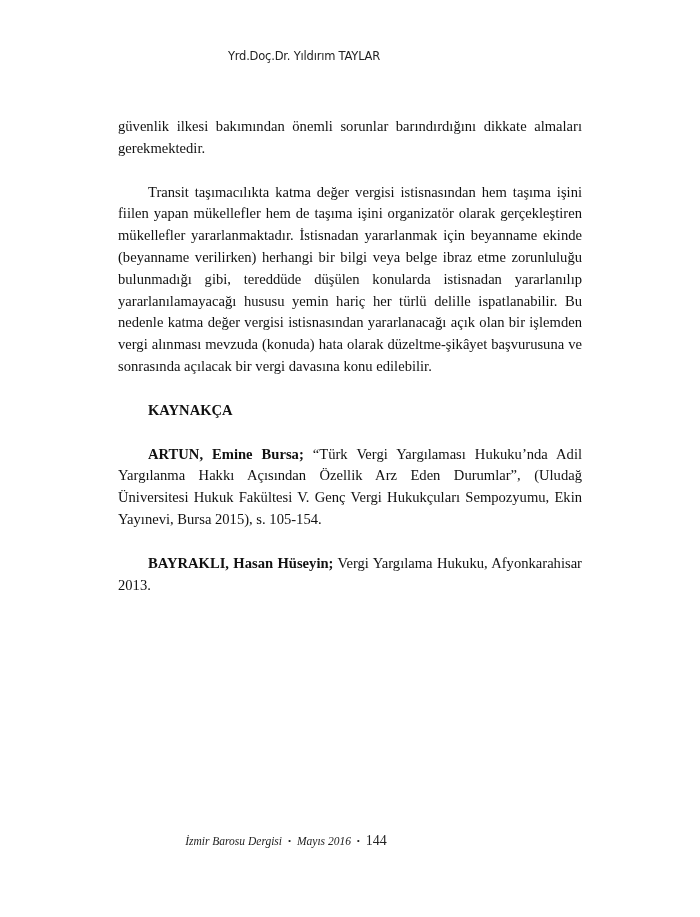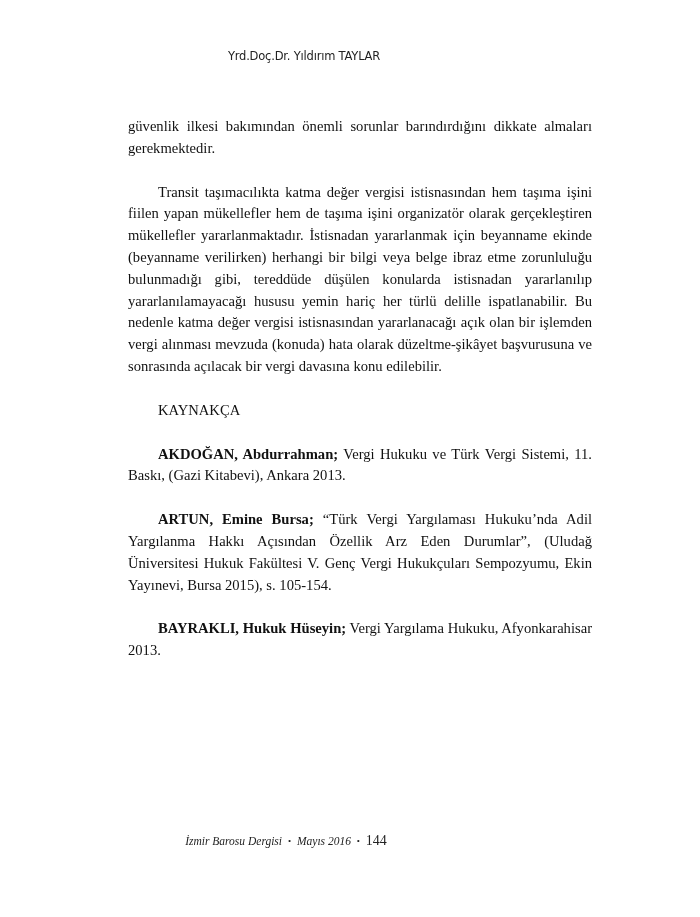--- a/index.html
+++ b/index.html
@@ -21,35 +21,35 @@
       left: 0;
       width: 608px;
       text-align: center;
       font-family: "DejaVu Sans", "Liberation Sans", sans-serif;
       font-size: 11.5px;
       letter-spacing: -0.2px;
       color: #222;
     }
     .content {
       position: absolute;
-      left: 128px;
+      left: 118px;
       top: 116px;
       width: 464px;
       font-size: 14.6px;
       line-height: 21.8px;
     }
     .content p {
       margin: 0;
       text-align: justify;
       hyphens: manual;
     }
     .para-cont { margin-bottom: 22px !important; }
     .para-indent { text-indent: 30px; }
     .heading {
-      font-weight: normal;
+      font-weight: bold;
       text-indent: 30px;
       margin: 22px 0 22px 0 !important;
     }
     .ref {
       text-indent: 30px;
       margin-bottom: 22px !important;
     }
     .ref .author { font-weight: bold; }
     .footer {
       position: absolute;
@@ -71,27 +71,24 @@
   <span>Yrd.Doç.Dr. Yıldırım TAYLAR</span>
 </div>
 
 <div class="content">
   <p class="para-cont">güvenlik ilkesi bakımından önemli sorunlar barındırdığını dikkate al­maları gerekmektedir.</p>
   <p class="para-indent">Transit taşımacılıkta katma değer vergisi istisnasından hem taşıma işini fiilen yapan mükellefler hem de taşıma işini organizatör olarak ger­çekleştiren mükellefler yararlanmaktadır. İstisnadan yararlanmak için beyanname ekinde (beyanname verilirken) herhangi bir bilgi veya belge ibraz etme zorunluluğu bulunmadığı gibi, tereddüde düşülen konularda istisnadan yararlanılıp yararlanılamayacağı hususu yemin hariç her türlü delille ispatlanabilir. Bu nedenle katma değer vergisi istisnasından yarar­lanacağı açık olan bir işlemden vergi alınması mevzuda (konuda) hata olarak düzeltme-şikâyet başvurusuna ve sonrasında açılacak bir vergi davasına konu edilebilir.</p>
 
   <p class="heading">KAYNAKÇA</p>
 
   <p class="ref">
-    <span class="author">AKDOĞAN, Abdurrahman;</span><span> Vergi Hukuku ve Türk Vergi Siste­mi, 11. Baskı, (Gazi Kitabevi), Ankara 2013.</span>
-  </p>
-  <p class="ref">
     <span class="author">ARTUN, Emine Bursa;</span><span> “Türk Vergi Yargılaması Hukuku’nda Adil Yargılanma Hakkı Açısından Özellik Arz Eden Durumlar”, (Ulu­dağ Üniversitesi Hukuk Fakültesi V. Genç Vergi Hukukçuları Sempoz­yumu, Ekin Yayınevi, Bursa 2015), s. 105-154.</span>
   </p>
   <p class="ref">
-    <span class="author">BAYRAKLI, Hukuk Hüseyin;</span><span> Vergi Yargılama Hukuku, Afyonka­rahisar 2013.</span>
+    <span class="author">BAYRAKLI, Hasan Hüseyin;</span><span> Vergi Yargılama Hukuku, Afyonka­rahisar 2013.</span>
   </p>
 </div>
 
 <div class="footer">
   <span class="journal">İzmir Barosu Dergisi</span>
   <span class="bullet">•</span>
   <span class="journal">Mayıs 2016</span>
   <span class="bullet">•</span>
   <span class="page-num">144</span>
 </div>

